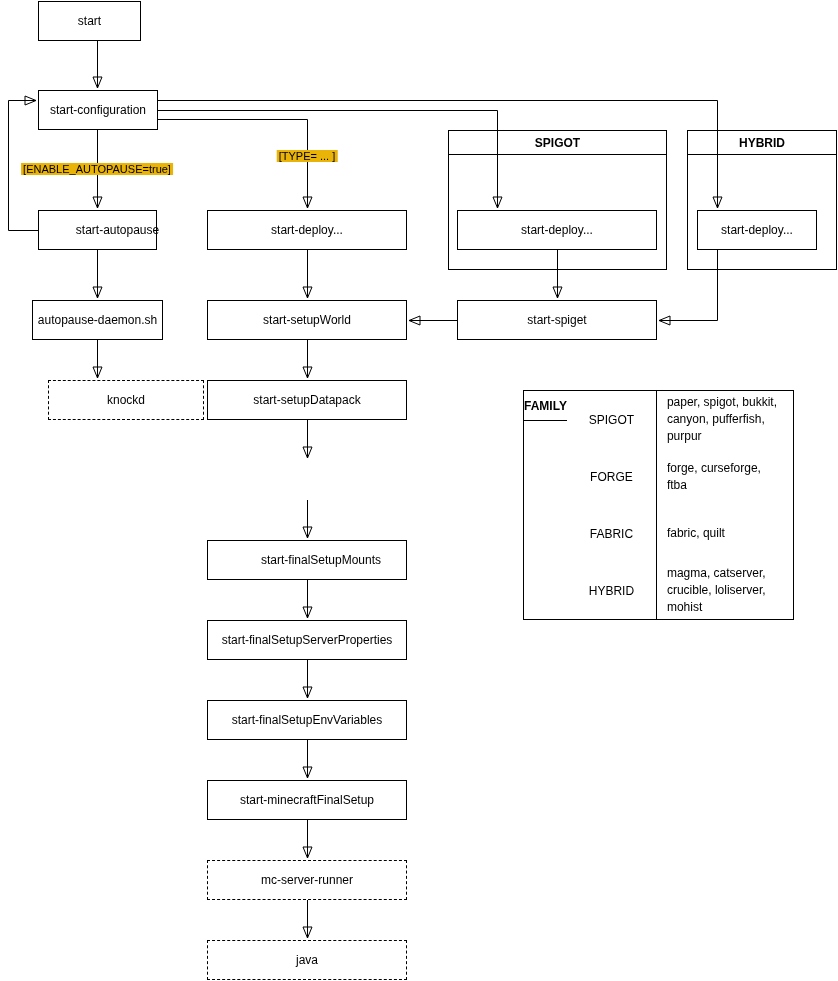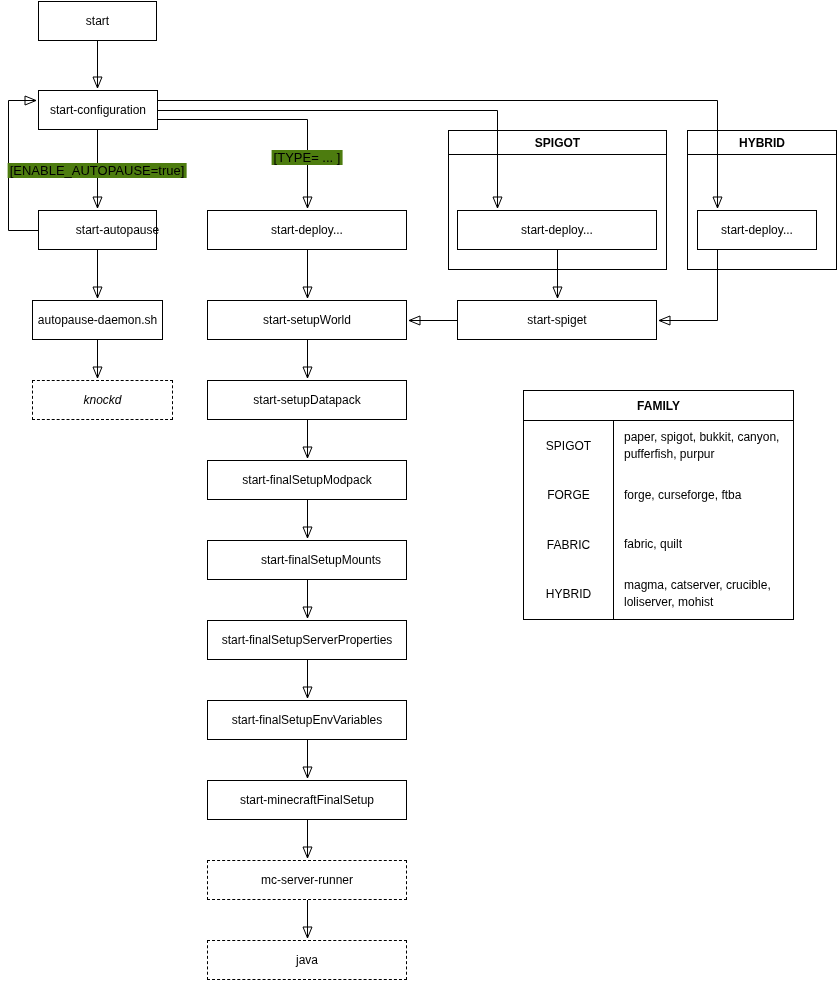--- a/index.html
+++ b/index.html
@@ -45,35 +45,35 @@
   #edges {
     position: absolute;
     left: 0; top: 0;
     z-index: 5;
     pointer-events: none;
   }
   #edges path { stroke: #000000; stroke-width: 1; fill: none; }
   .edge-label {
     position: absolute;
     transform: translateX(-50%);
-    background: #4d7c0f;
-    font-size: 13px;
+    background: #eab308;
+    font-size: 11px;
     padding: 0 2px;
     white-space: nowrap;
     z-index: 6;
   }
   .family-table {
     position: absolute;
     left: 523px; top: 390px;
     width: 271px; height: 230px;
     box-sizing: border-box;
     border: 1px solid #000000;
     background: #ffffff;
     display: flex;
-    flex-direction: column;
+    flex-direction: row;
     z-index: 2;
   }
   .family-header {
     box-sizing: border-box;
     height: 30px;
     border-bottom: 1px solid #000000;
     display: flex;
     align-items: center;
     justify-content: center;
     font-weight: bold;
@@ -104,35 +104,34 @@
 
 <div id="canvas">
 
   <div class="group" style="left:448px; top:130px; width:219px; height:140px;">
     <div class="group-header">SPIGOT</div>
   </div>
   <div class="group" style="left:687px; top:130px; width:150px; height:140px;">
     <div class="group-header">HYBRID</div>
   </div>
 
-  <div class="node" style="left:38px; top:1px; width:119px; height:40px;">start</div>
+  <div class="node" style="left:38px; top:1px; width:103px; height:40px;">start</div>
   <div class="node" style="left:38px; top:90px; width:120px; height:40px;">start-configuration</div>
   <div class="node" style="left:38px; top:210px; width:119px; height:40px;padding-left:40px;">start-autopause</div>
   <div class="node" style="left:32px; top:300px; width:131px; height:40px;">autopause-daemon.sh</div>
-  <div class="node dashed" style="left:32px; top:380px; width:141px; height:40px;font-style:italic;">knockd</div>
+  <div class="node dashed" style="left:48px; top:380px; width:156px; height:40px;">knockd</div>
 
   <div class="node" style="left:207px; top:210px; width:200px; height:40px;">start-deploy...</div>
   <div class="node" style="left:457px; top:210px; width:200px; height:40px;">start-deploy...</div>
   <div class="node" style="left:697px; top:210px; width:120px; height:40px;">start-deploy...</div>
 
   <div class="node" style="left:207px; top:300px; width:200px; height:40px;">start-setupWorld</div>
   <div class="node" style="left:457px; top:300px; width:200px; height:40px;">start-spiget</div>
 
   <div class="node" style="left:207px; top:380px; width:200px; height:40px;">start-setupDatapack</div>
-  <div class="node" style="left:207px; top:460px; width:200px; height:40px;">start-finalSetupModpack</div>
   <div class="node" style="left:207px; top:540px; width:200px; height:40px;padding-left:28px;">start-finalSetupMounts</div>
   <div class="node" style="left:207px; top:620px; width:200px; height:40px;">start-finalSetupServerProperties</div>
   <div class="node" style="left:207px; top:700px; width:200px; height:40px;">start-finalSetupEnvVariables</div>
   <div class="node" style="left:207px; top:780px; width:200px; height:40px;">start-minecraftFinalSetup</div>
   <div class="node dashed" style="left:207px; top:860px; width:200px; height:40px;">mc-server-runner</div>
   <div class="node dashed" style="left:207px; top:940px; width:200px; height:40px;">java</div>
 
   <div class="family-table">
     <div class="family-header">FAMILY</div>
     <div class="family-body">

